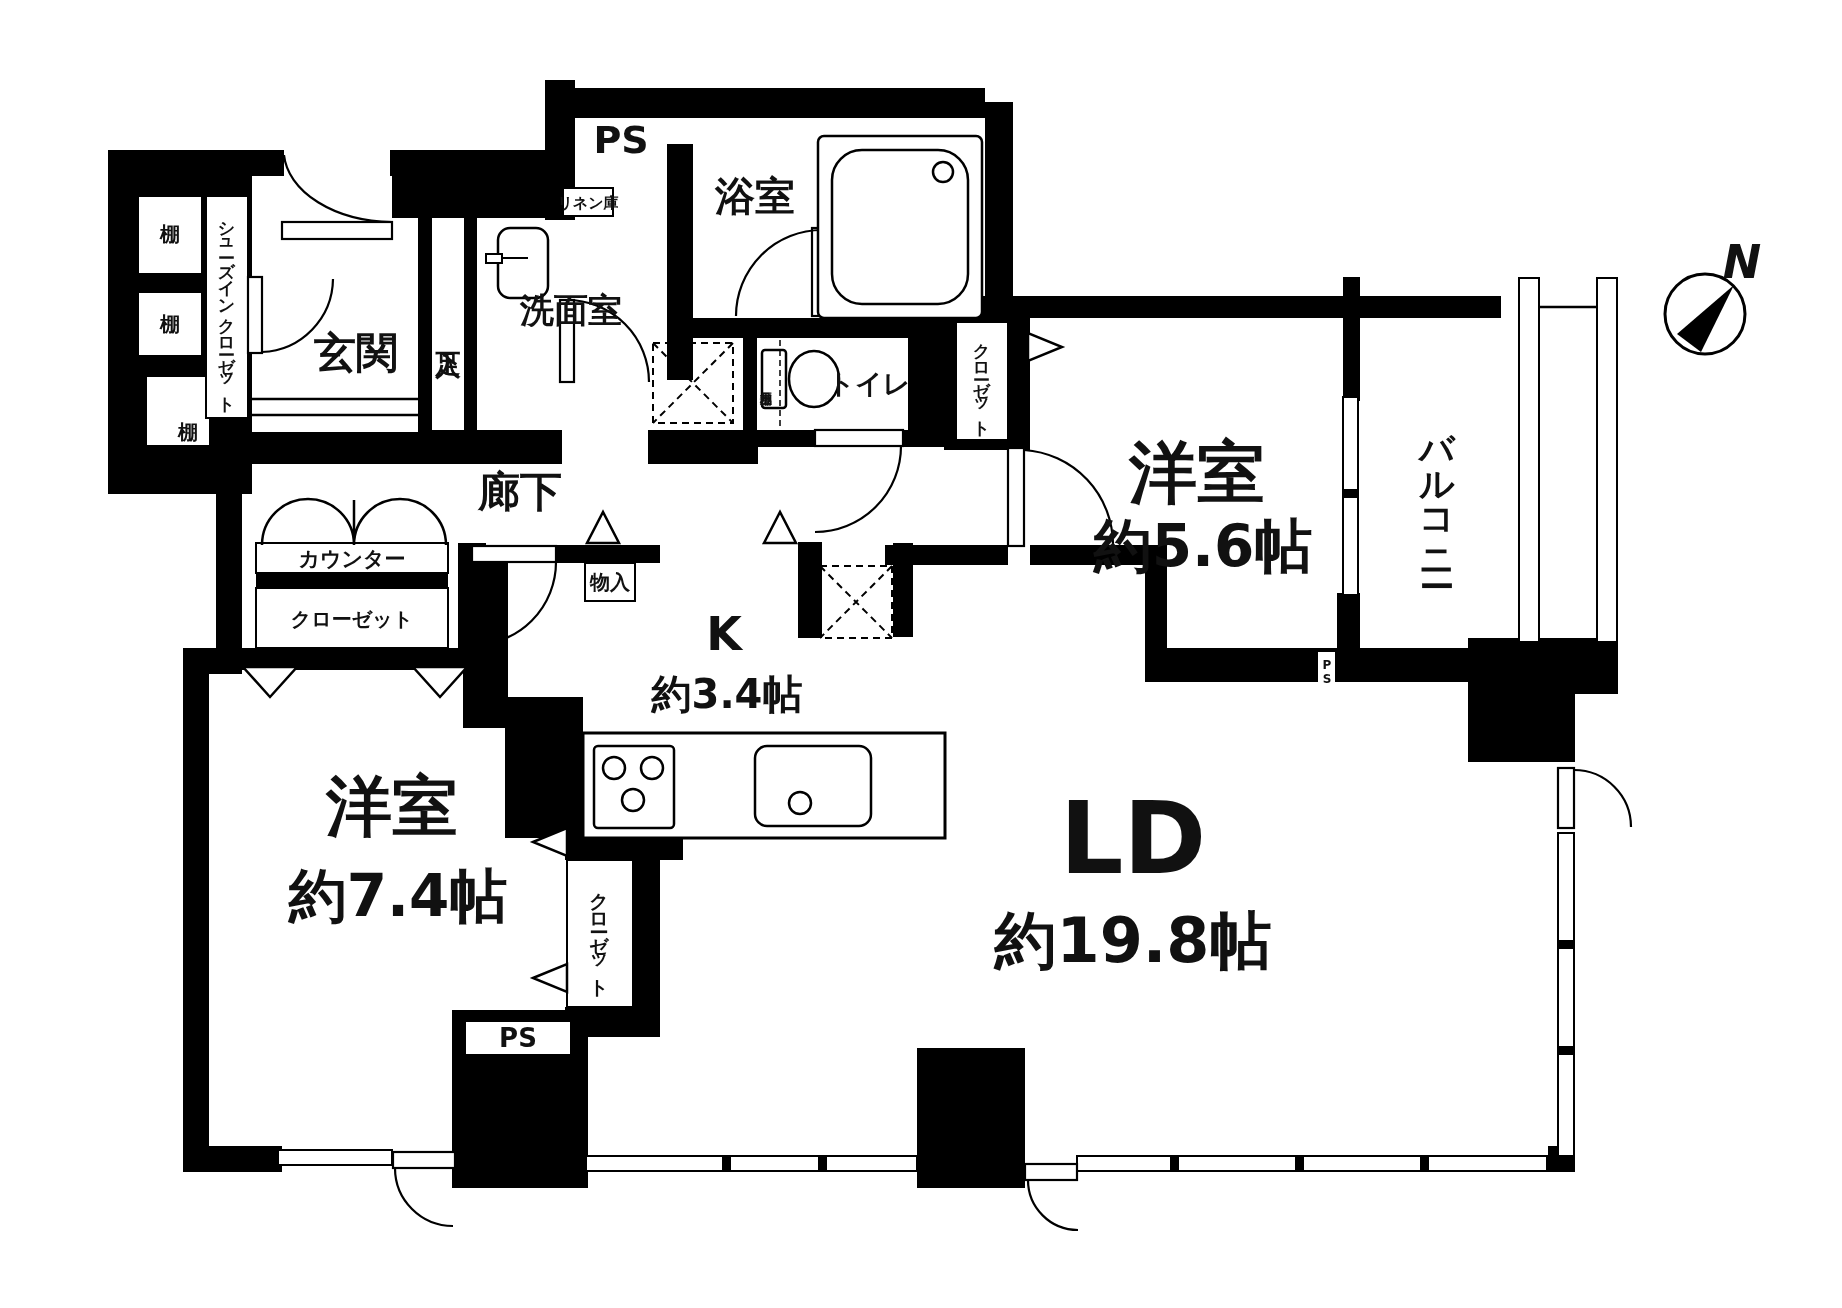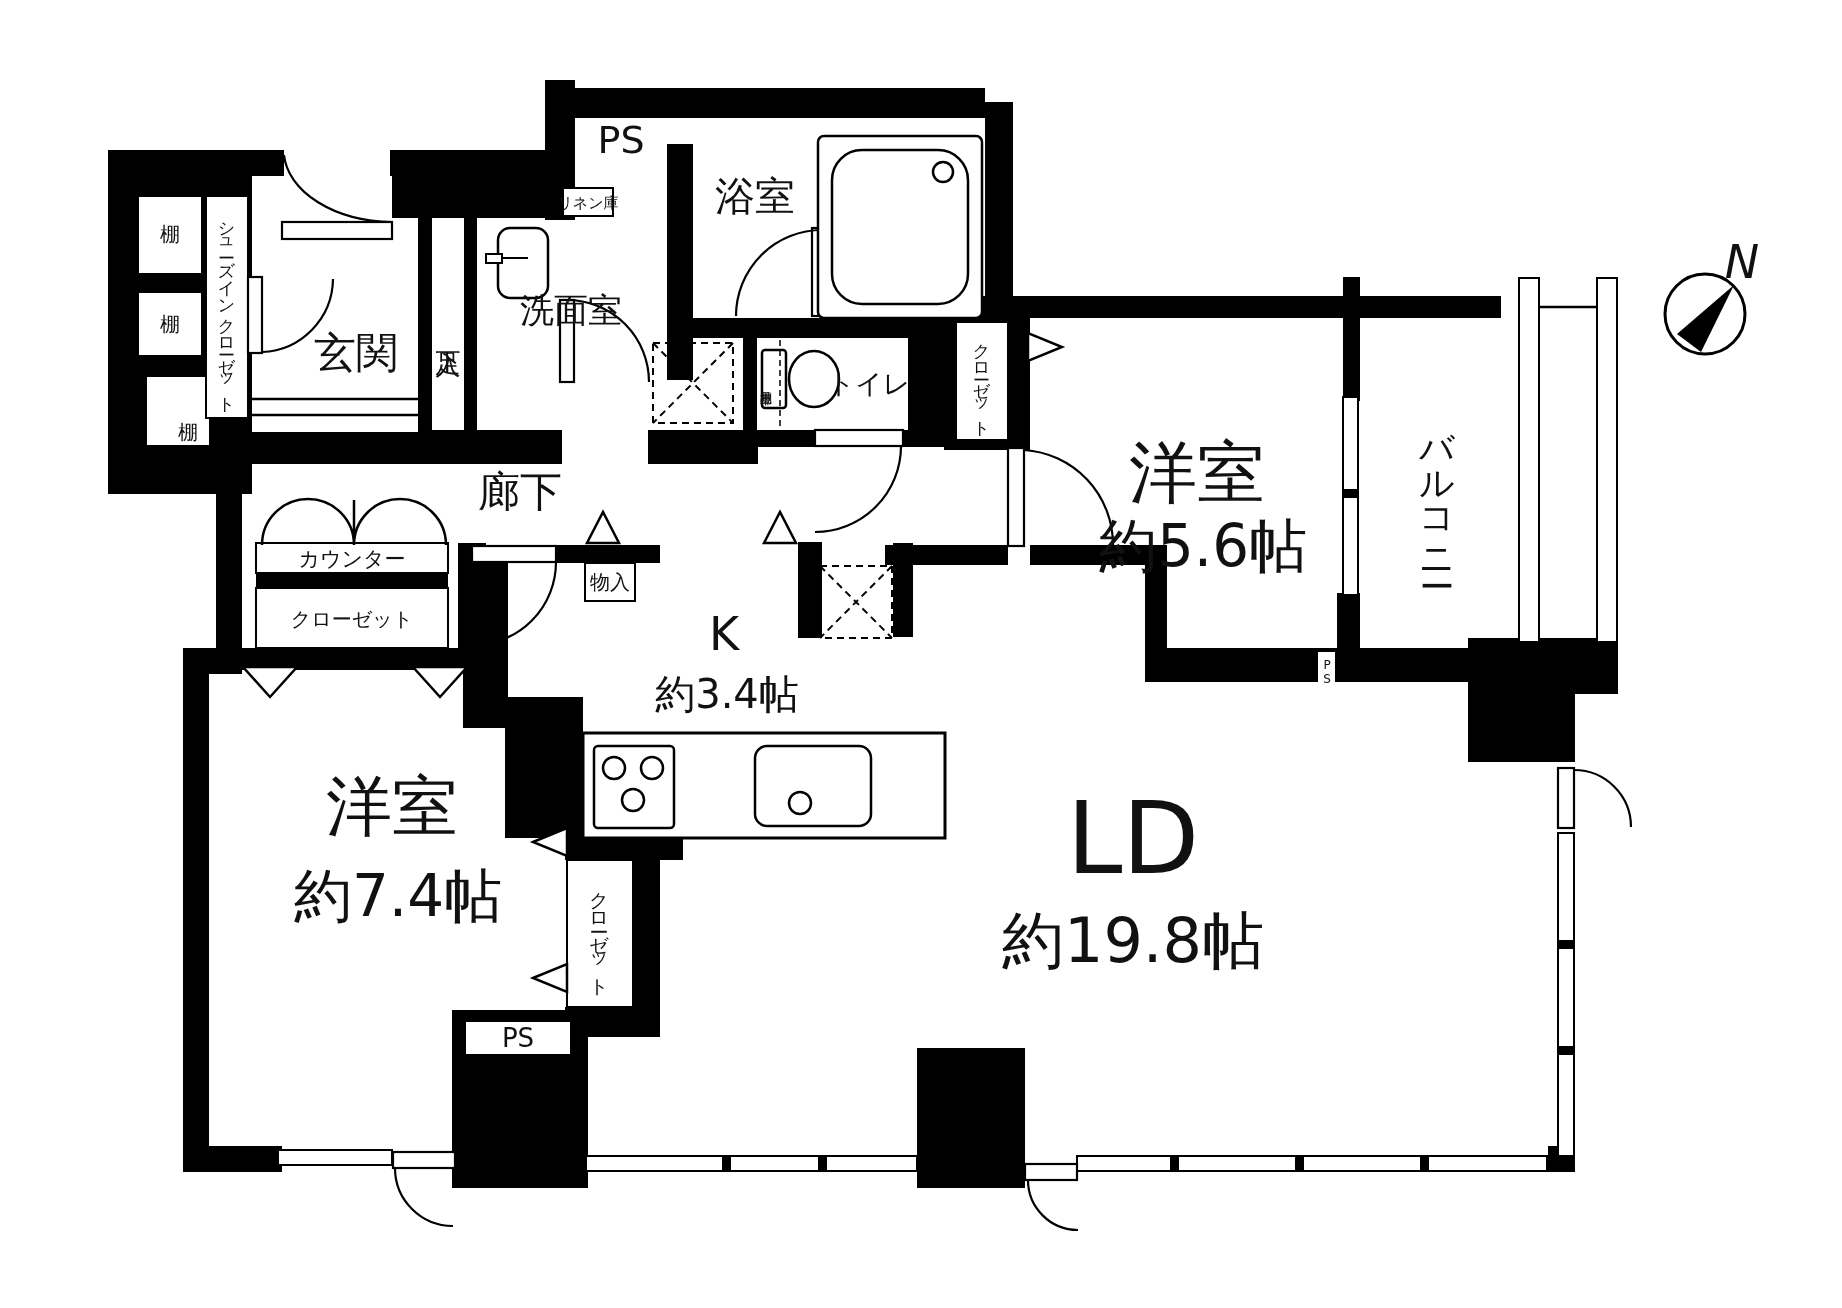--- a/index.html
+++ b/index.html
@@ -1,17 +1,17 @@
 <!DOCTYPE html>
 <html><head>
 <meta charset="utf-8">
 <style>
   html,body{margin:0;padding:0;background:#ffffff;}
   .stage{width:1842px;height:1308px;background:#ffffff;position:relative;overflow:hidden;
-         font-family:"DejaVu Sans","Liberation Sans",sans-serif;}
+         font-family:"DejaVu Sans","Liberation Sans",sans-serif;font-weight:bold;}
   svg{display:block;}
   svg text{fill:#111;font-family:"DejaVu Sans","Liberation Sans",sans-serif;}
   .vtext{writing-mode:vertical-rl;text-orientation:upright;}
   .wall{fill:#000;stroke:none;}
   .box{fill:#fff;stroke:#000;stroke-width:2;}
   .box3{fill:#fff;stroke:#000;stroke-width:3;}
   .arc{fill:none;stroke:#000;stroke-width:2.2;}
   .leaf{fill:#fff;stroke:#000;stroke-width:2.2;}
   .fix{fill:#fff;stroke:#000;stroke-width:2.5;}
   .dash{fill:none;stroke:#000;stroke-width:2;stroke-dasharray:7 5;}

